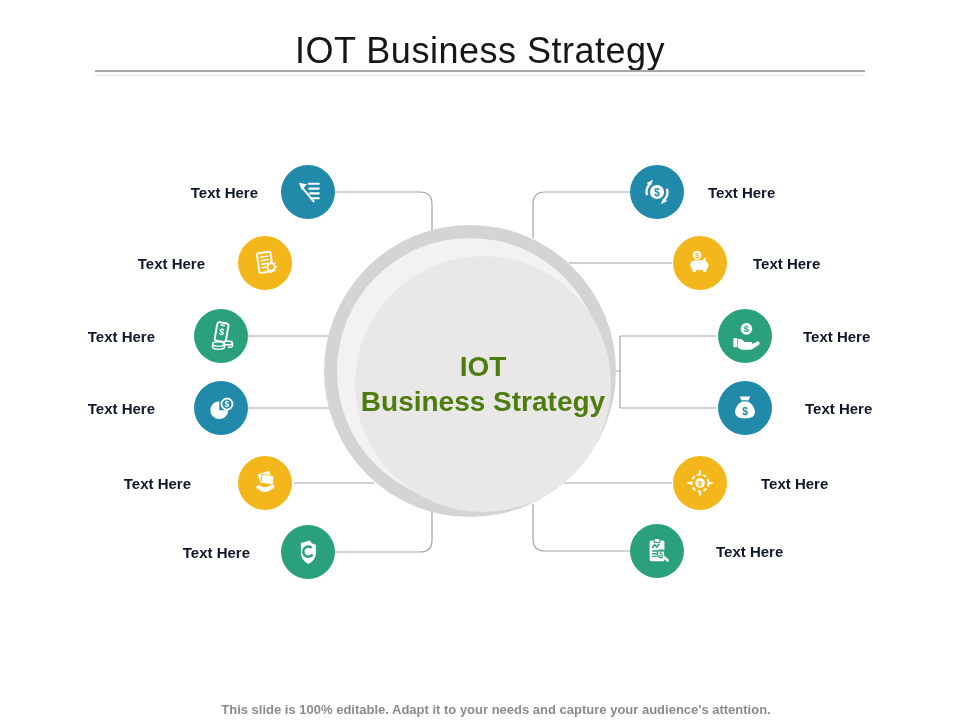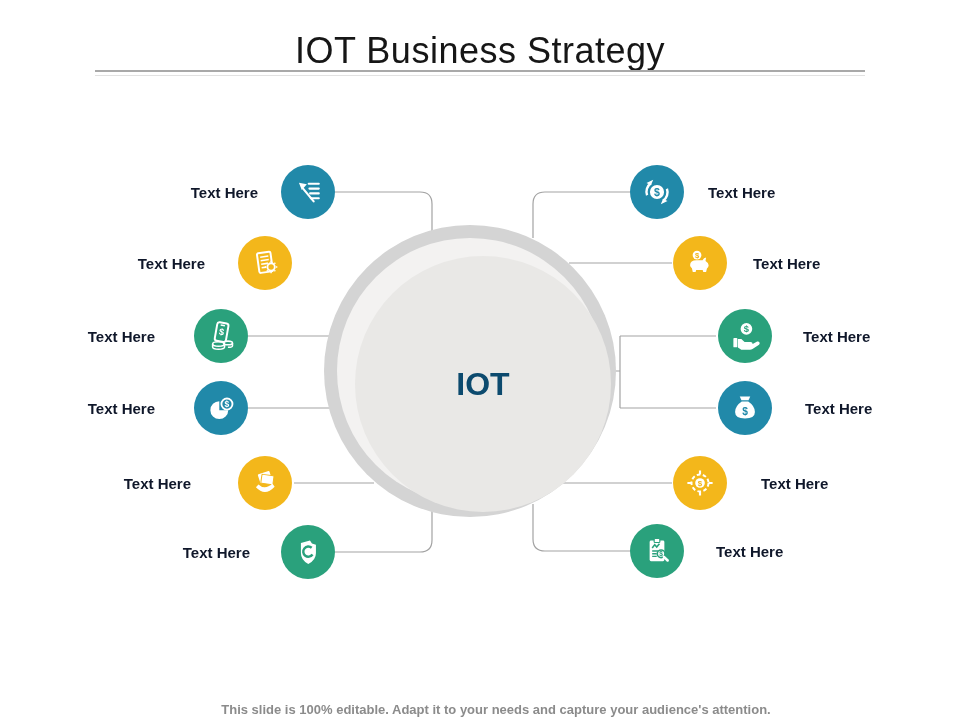--- a/index.html
+++ b/index.html
@@ -12,21 +12,21 @@
   .divider-bottom{position:absolute;top:75px;left:95px;width:770px;height:0;
          border-top:1px solid #e2e2e2;}
   .connectors{position:absolute;left:0;top:0;z-index:1;}
   .circle-outer{position:absolute;left:324px;top:225px;width:292px;height:292px;
          border-radius:50%;background:#d4d4d4;z-index:2;}
   .circle-mid{position:absolute;left:13px;top:13px;width:266px;height:266px;
          border-radius:50%;background:#f3f2f1;}
   .circle-inner{position:absolute;left:18px;top:18px;width:256px;height:256px;
          border-radius:50%;background:#e9e8e6;display:flex;flex-direction:column;
          align-items:center;justify-content:center;}
-  .circle-text{font-size:32px;font-weight:bold;color:#0c4a6e;text-align:center;line-height:1.25;}
+  .circle-text{font-size:28px;font-weight:bold;color:#4d7c0f;text-align:center;line-height:1.25;}
   .icon-circle{position:absolute;width:54px;height:54px;border-radius:50%;z-index:3;
          display:flex;align-items:center;justify-content:center;}
   .icon-circle svg{width:34px;height:34px;display:block;}
   .node-label{position:absolute;transform:translateY(-50%);font-size:15px;font-weight:bold;
          color:#0f172a;white-space:nowrap;z-index:3;}
   .footer{position:absolute;left:0;top:686px;width:100%;text-align:center;margin:16px;
          font-size:13px;color:#8b8b8b;font-weight:bold;}
 </style>
 </head>
 <body>
@@ -49,20 +49,21 @@
       <path d="M614 371 H620 M620 336 V408 M620 336 H716 M620 408 H716"></path>
       <path d="M563 483 H672"></path>
       <path d="M533 504 V539 Q533 551 545 551 H630"></path>
     </g>
   </svg>
 
   <div class="circle-outer">
     <div class="circle-mid">
       <div class="circle-inner">
         <div class="circle-text">IOT</div>
+        <div class="circle-text">Business Strategy</div>
       </div>
     </div>
   </div>
 
   <div id="nodes">
       <div>
         <div class="icon-circle" style="left: 281px; top: 165px; background: rgb(33, 137, 169);">
           <svg viewBox="0 0 24 24">
     <g stroke="#fff" stroke-width="1.5" fill="none" stroke-linecap="round">
       <path d="M12.5 6.2 H19.6 M13 9.6 H19.6 M13.5 13 H19.6 M14 16.4 H19.6"></path>

